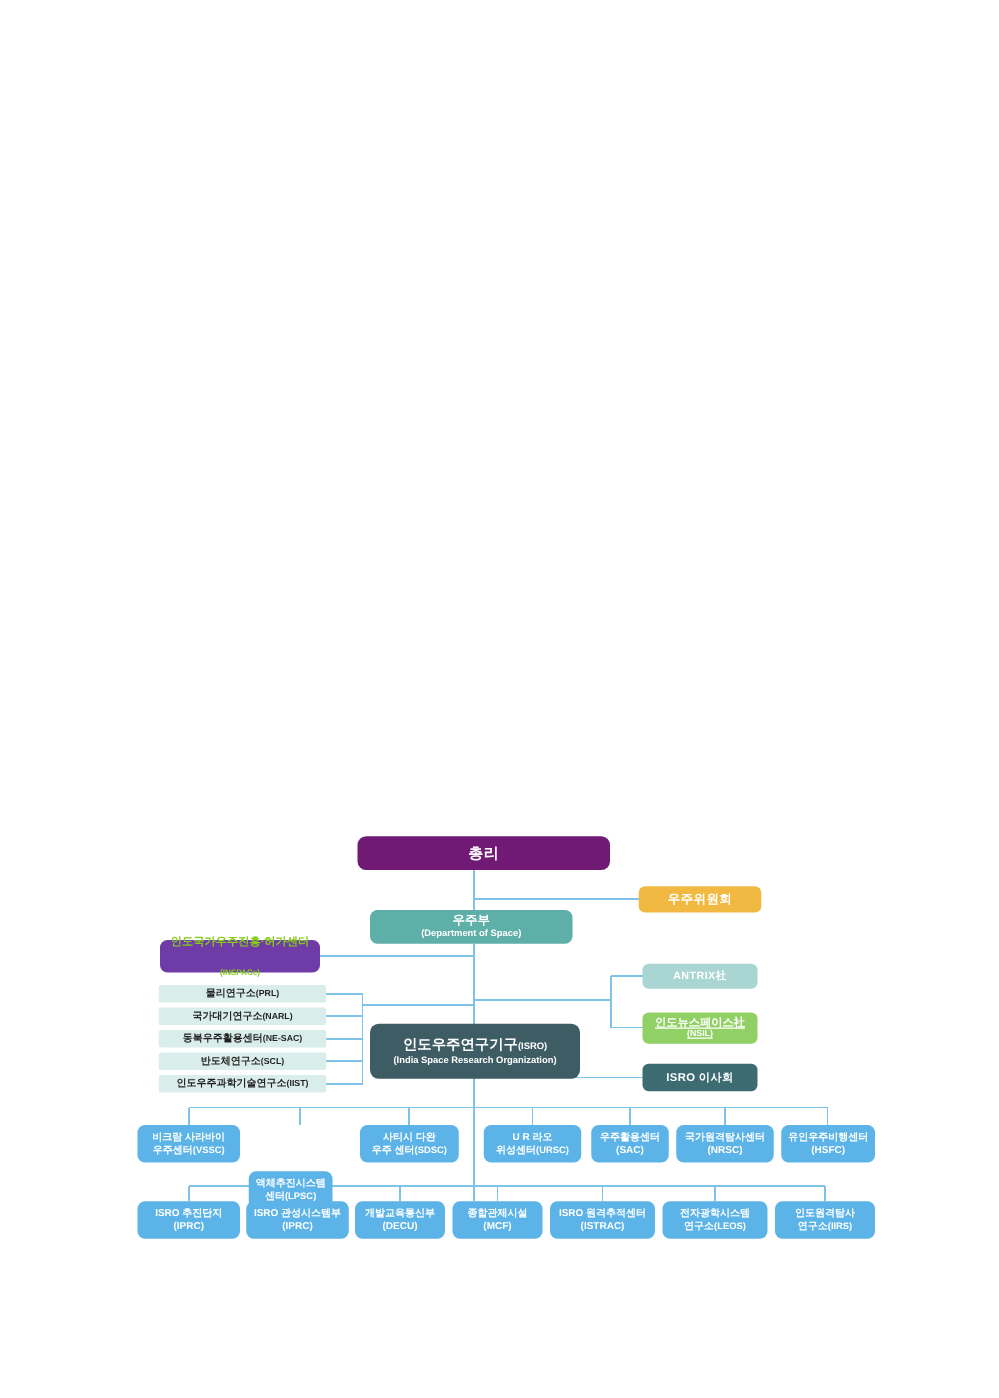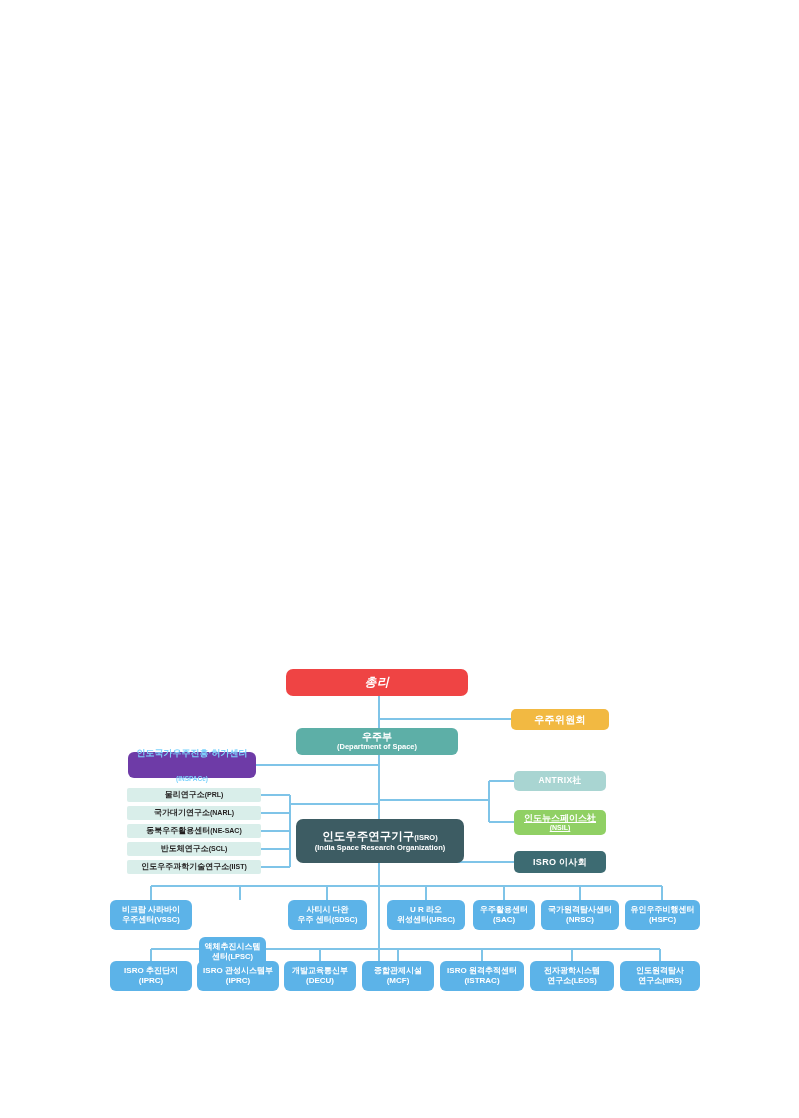--- a/index.html
+++ b/index.html
@@ -53,25 +53,24 @@
     white-space: nowrap;
   }
   .node .t2 {
     display: block;
     white-space: nowrap;
   }
 
   
   .n-pm {
     left: 286px; top: 669px;
-    width: 182px; height: 27px;
-    background: #ef4444;
+    width: 202px; height: 27px;
+    background: #701a75;
     color: #ffffff;
     border-radius: 7px;
-    font-style: italic;
   }
   .n-pm .t1 { font-size: 12px; font-weight: bold; letter-spacing: .5px; }
 
   
   .n-commission {
     left: 511px; top: 709px;
     width: 98px; height: 21px;
     background: #f2b942;
     color: #ffffff;
     border-radius: 5px;
@@ -87,21 +86,21 @@
     border-radius: 6px;
   }
   .n-dos .t1 { font-size: 10px; font-weight: bold; }
   .n-dos .t2 { font-size: 7.5px; font-weight: bold; margin-top: 1px; }
 
   
   .n-inspace {
     left: 128px; top: 752px;
     width: 128px; height: 26px;
     background: #6e3ba7;
-    color: #7dd3fc;
+    color: #84cc16;
     border-radius: 6px;
     gap: 16px;
   }
   .n-inspace .t1 { font-size: 9px; font-weight: bold; }
   .n-inspace .t2 { font-size: 6.5px; font-weight: bold; margin-top: 1px; }
 
   
   .n-antrix {
     left: 514px; top: 771px;
     width: 92px; height: 20px;

